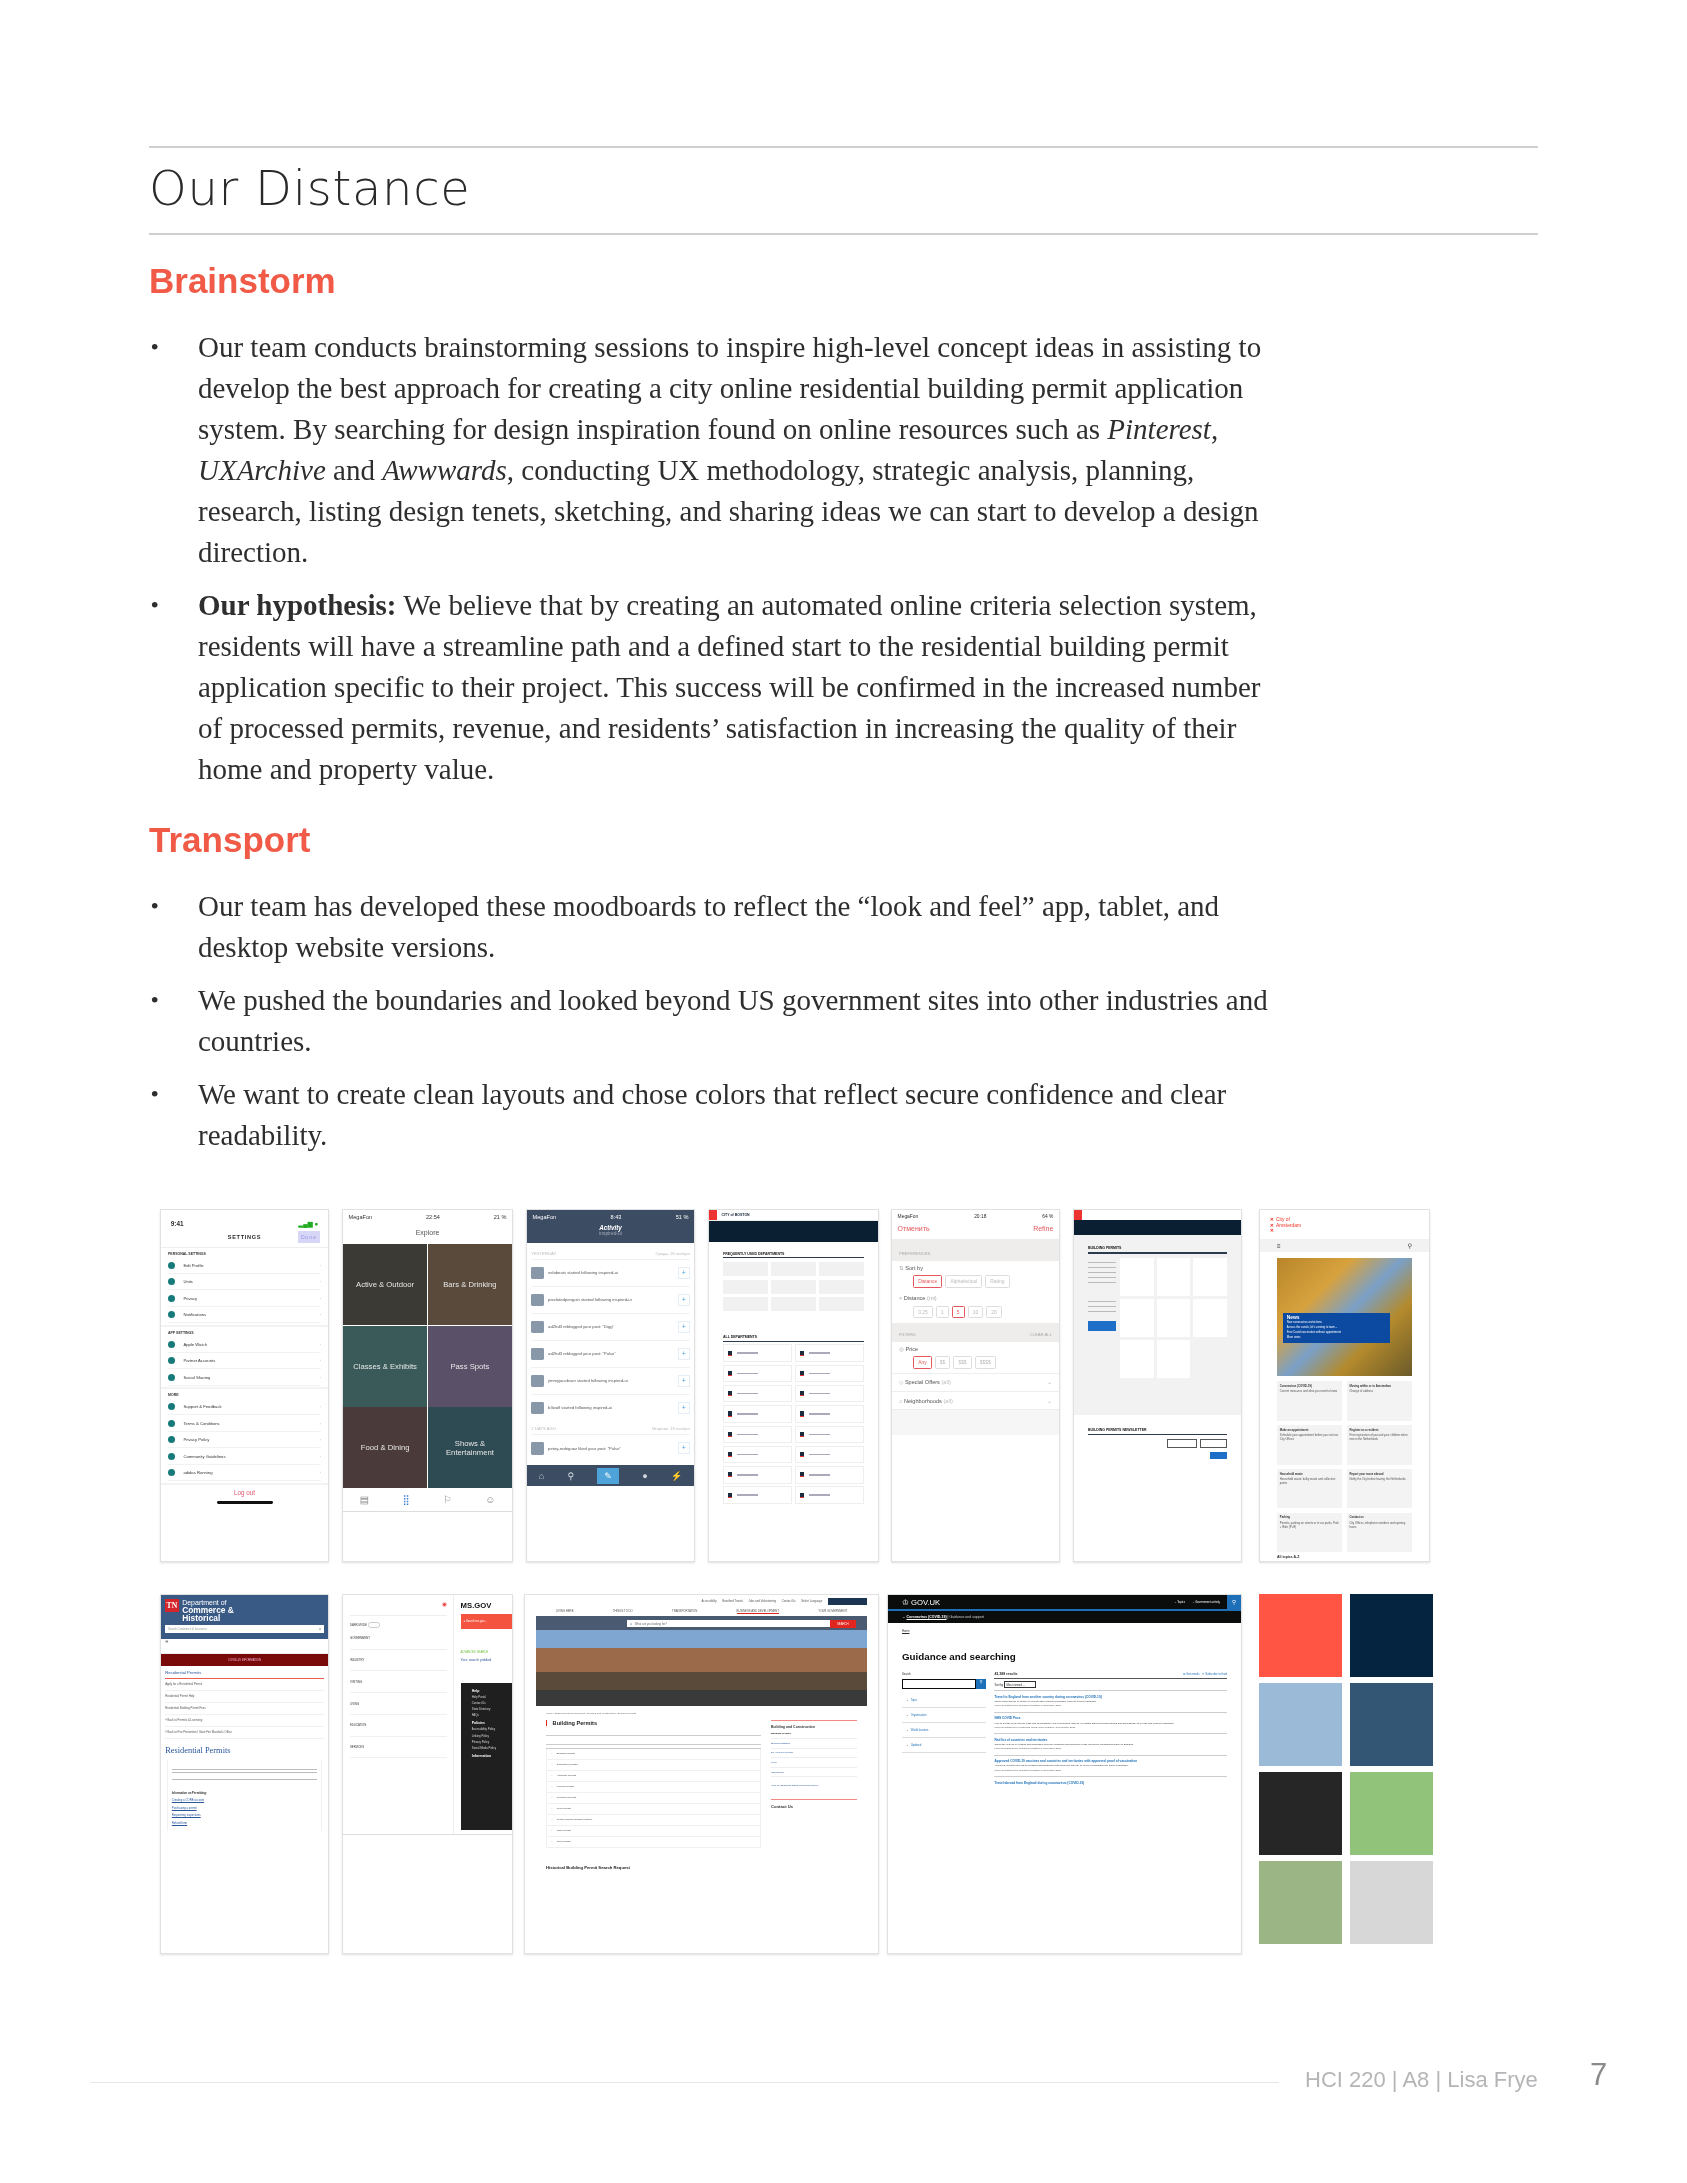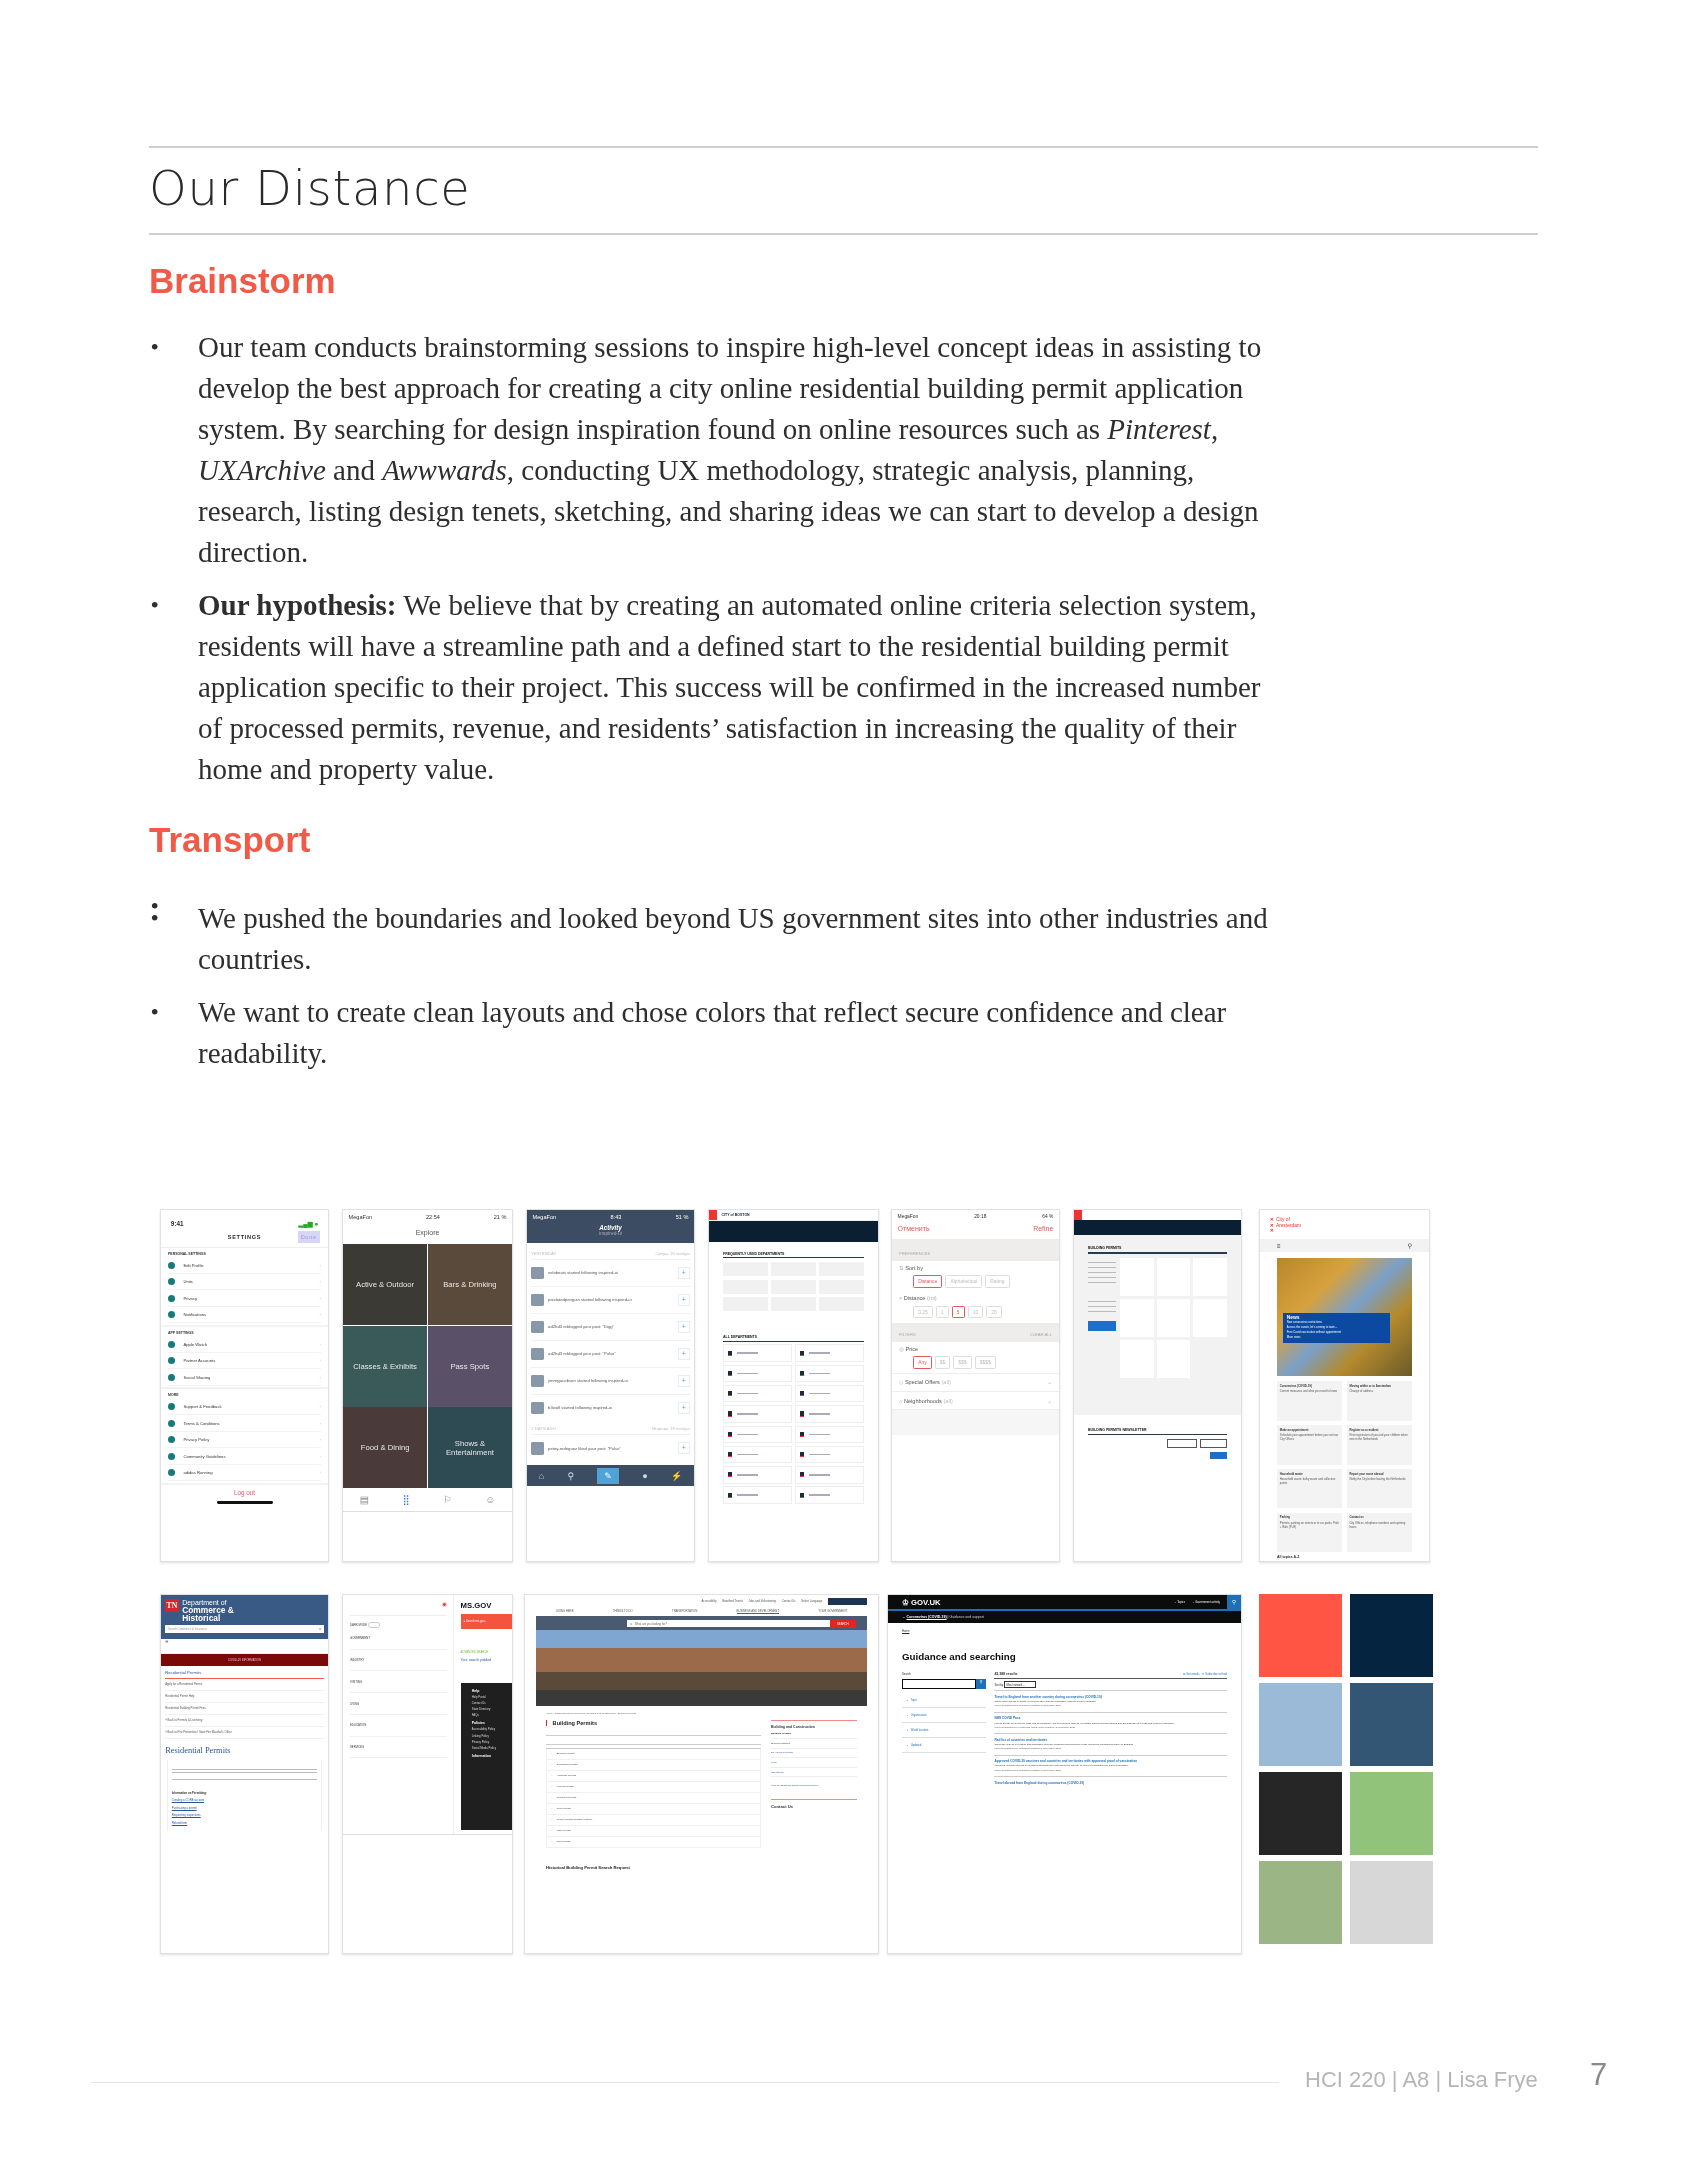--- a/index.html
+++ b/index.html
@@ -24,21 +24,21 @@
 <div class="rule" style="top:233px;"></div>
 
 <h2 class="section-h" style="top:261px;">Brainstorm</h2>
 <ul class="bullets" style="top:327px;" id="b0">
     <li><span class="dot">•</span><span>Our team conducts brainstorming sessions to inspire high-level concept ideas in assisting to develop the best approach for creating a city online residential building permit application system. By searching for design inspiration found on online resources such as </span><span style="font-style: italic;">Pinterest</span><span>, </span><span style="font-style: italic;">UXArchive</span><span> and </span><span style="font-style: italic;">Awwwards</span><span>, conducting UX methodology, strategic analysis, planning, research, listing design tenets, sketching, and sharing ideas we can start to develop a design direction.</span></li>
     <li><span class="dot">•</span><span style="font-weight: bold;">Our hypothesis:</span><span> We believe that by creating an automated online criteria selection system, residents will have a streamline path and a defined start to the residential building permit application specific to their project. This success will be confirmed in the increased number of processed permits, revenue, and residents’ satisfaction in increasing the quality of their home and property value.</span></li>
   </ul>
 
 <h2 class="section-h" style="top:820px;">Transport</h2>
 <ul class="bullets" style="top:886px;" id="b1">
-    <li><span class="dot">•</span></li>
+    <li><span class="dot">•</span><span>Our team has developed these moodboards to reflect the “look and feel” app, tablet, and desktop website versions.</span></li>
     <li><span class="dot">•</span><span>We pushed the boundaries and looked beyond US government sites into other industries and countries.</span></li>
     <li><span class="dot">•</span><span>We want to create clean layouts and chose colors that reflect secure confidence and clear readability.</span></li>
   </ul>
 
 <div class="thumb" style="left:160px;top:1209px;width:167px;height:351px;">
   <div style="padding:9.8px 9.8px 2.8px;display:flex;justify-content:space-between;font-size:6.3px;font-weight:bold;">
     <span>9:41</span>
     <span style="color:#2a2;">▂▄▆ ●</span>
   </div>
   <div style="text-align:center;font-size:5.6px;font-weight:bold;letter-spacing:0.7px;position:relative;padding:4.2px 0 7px;border-bottom:0.7px solid #eee;">
@@ -584,21 +584,21 @@
         </div>
       <div style="font-size:2.5px;color:#27569a;margin-top:7px;">View full Business and Development menu</div>
       <div style="border-top:1.4px solid #f08a83;padding-top:4.2px;font-size:4.2px;font-weight:bold;color:#333;margin-top:11.2px;">Contact Us</div>
     </div>
   </div>
 </div>
 
 <div class="thumb" style="left:887px;top:1594px;width:353px;height:358px;">
   <div style="background:#0b0c0c;color:#fff;">
     <div style="display:flex;justify-content:space-between;align-items:center;padding:0 0 0 14px;height:14px;border-bottom:2.1px solid #1d70b8;">
-      <span style="font-weight:bold;font-size:7.7px;"><span>♔</span> <span>GOV.UK</span></span>
+      <span style="font-weight:normal;font-size:7.7px;"><span>♔</span> <span>GOV.UK</span></span>
       <span style="font-size:2.8px;display:flex;gap:7px;align-items:center;">
         <span>⌄ <span>Topics</span></span>
         <span>⌄ <span>Government activity</span></span>
         <span style="background:#1d70b8;width:14px;height:14px;display:inline-flex;align-items:center;justify-content:center;font-size:5.6px;">⚲</span>
       </span>
     </div>
     <div style="padding:4.2px 14px;font-size:3.5px;">← <span style="text-decoration:underline;font-weight:bold;">Coronavirus (COVID-19)</span> | <span style="color:#ccc;">Guidance and support</span></div>
   </div>
   <div style="font-size:2.8px;text-decoration:underline;margin:5.6px 14px;">Home</div>
   <div style="font-size:9.8px;font-weight:bold;margin:18.3px 14px 9.8px;color:#0b0c0c;">Guidance and searching</div>

